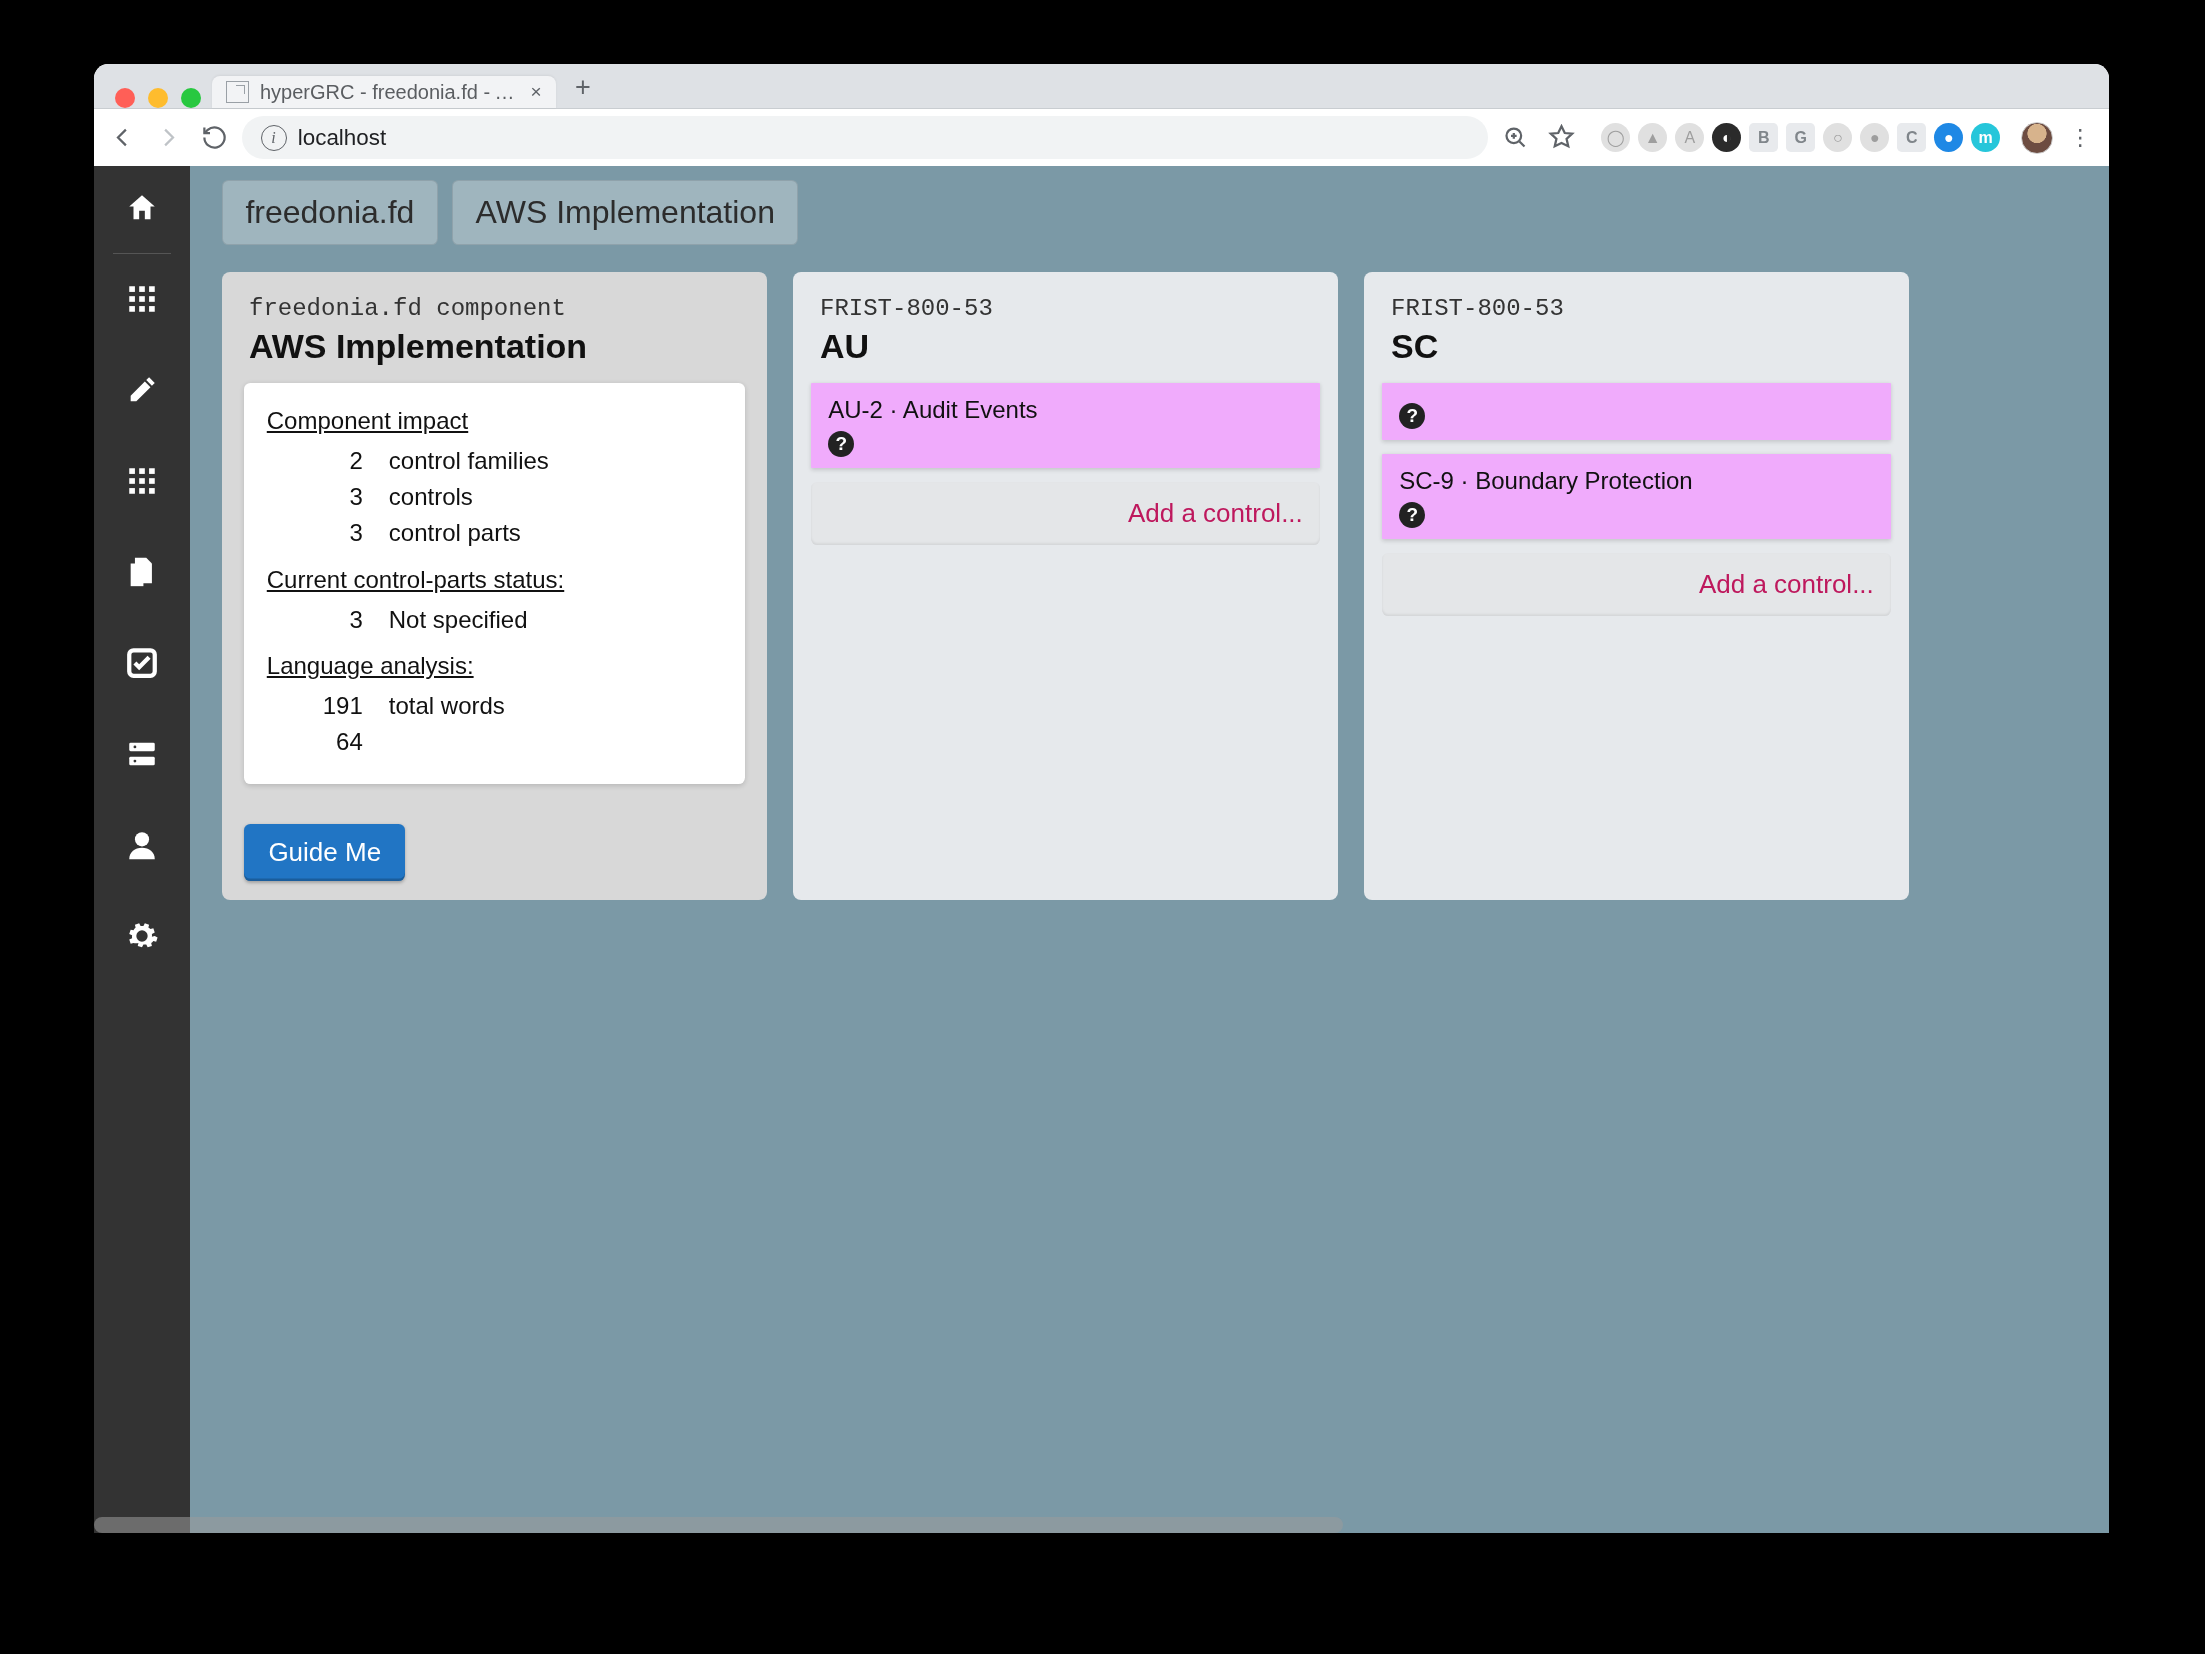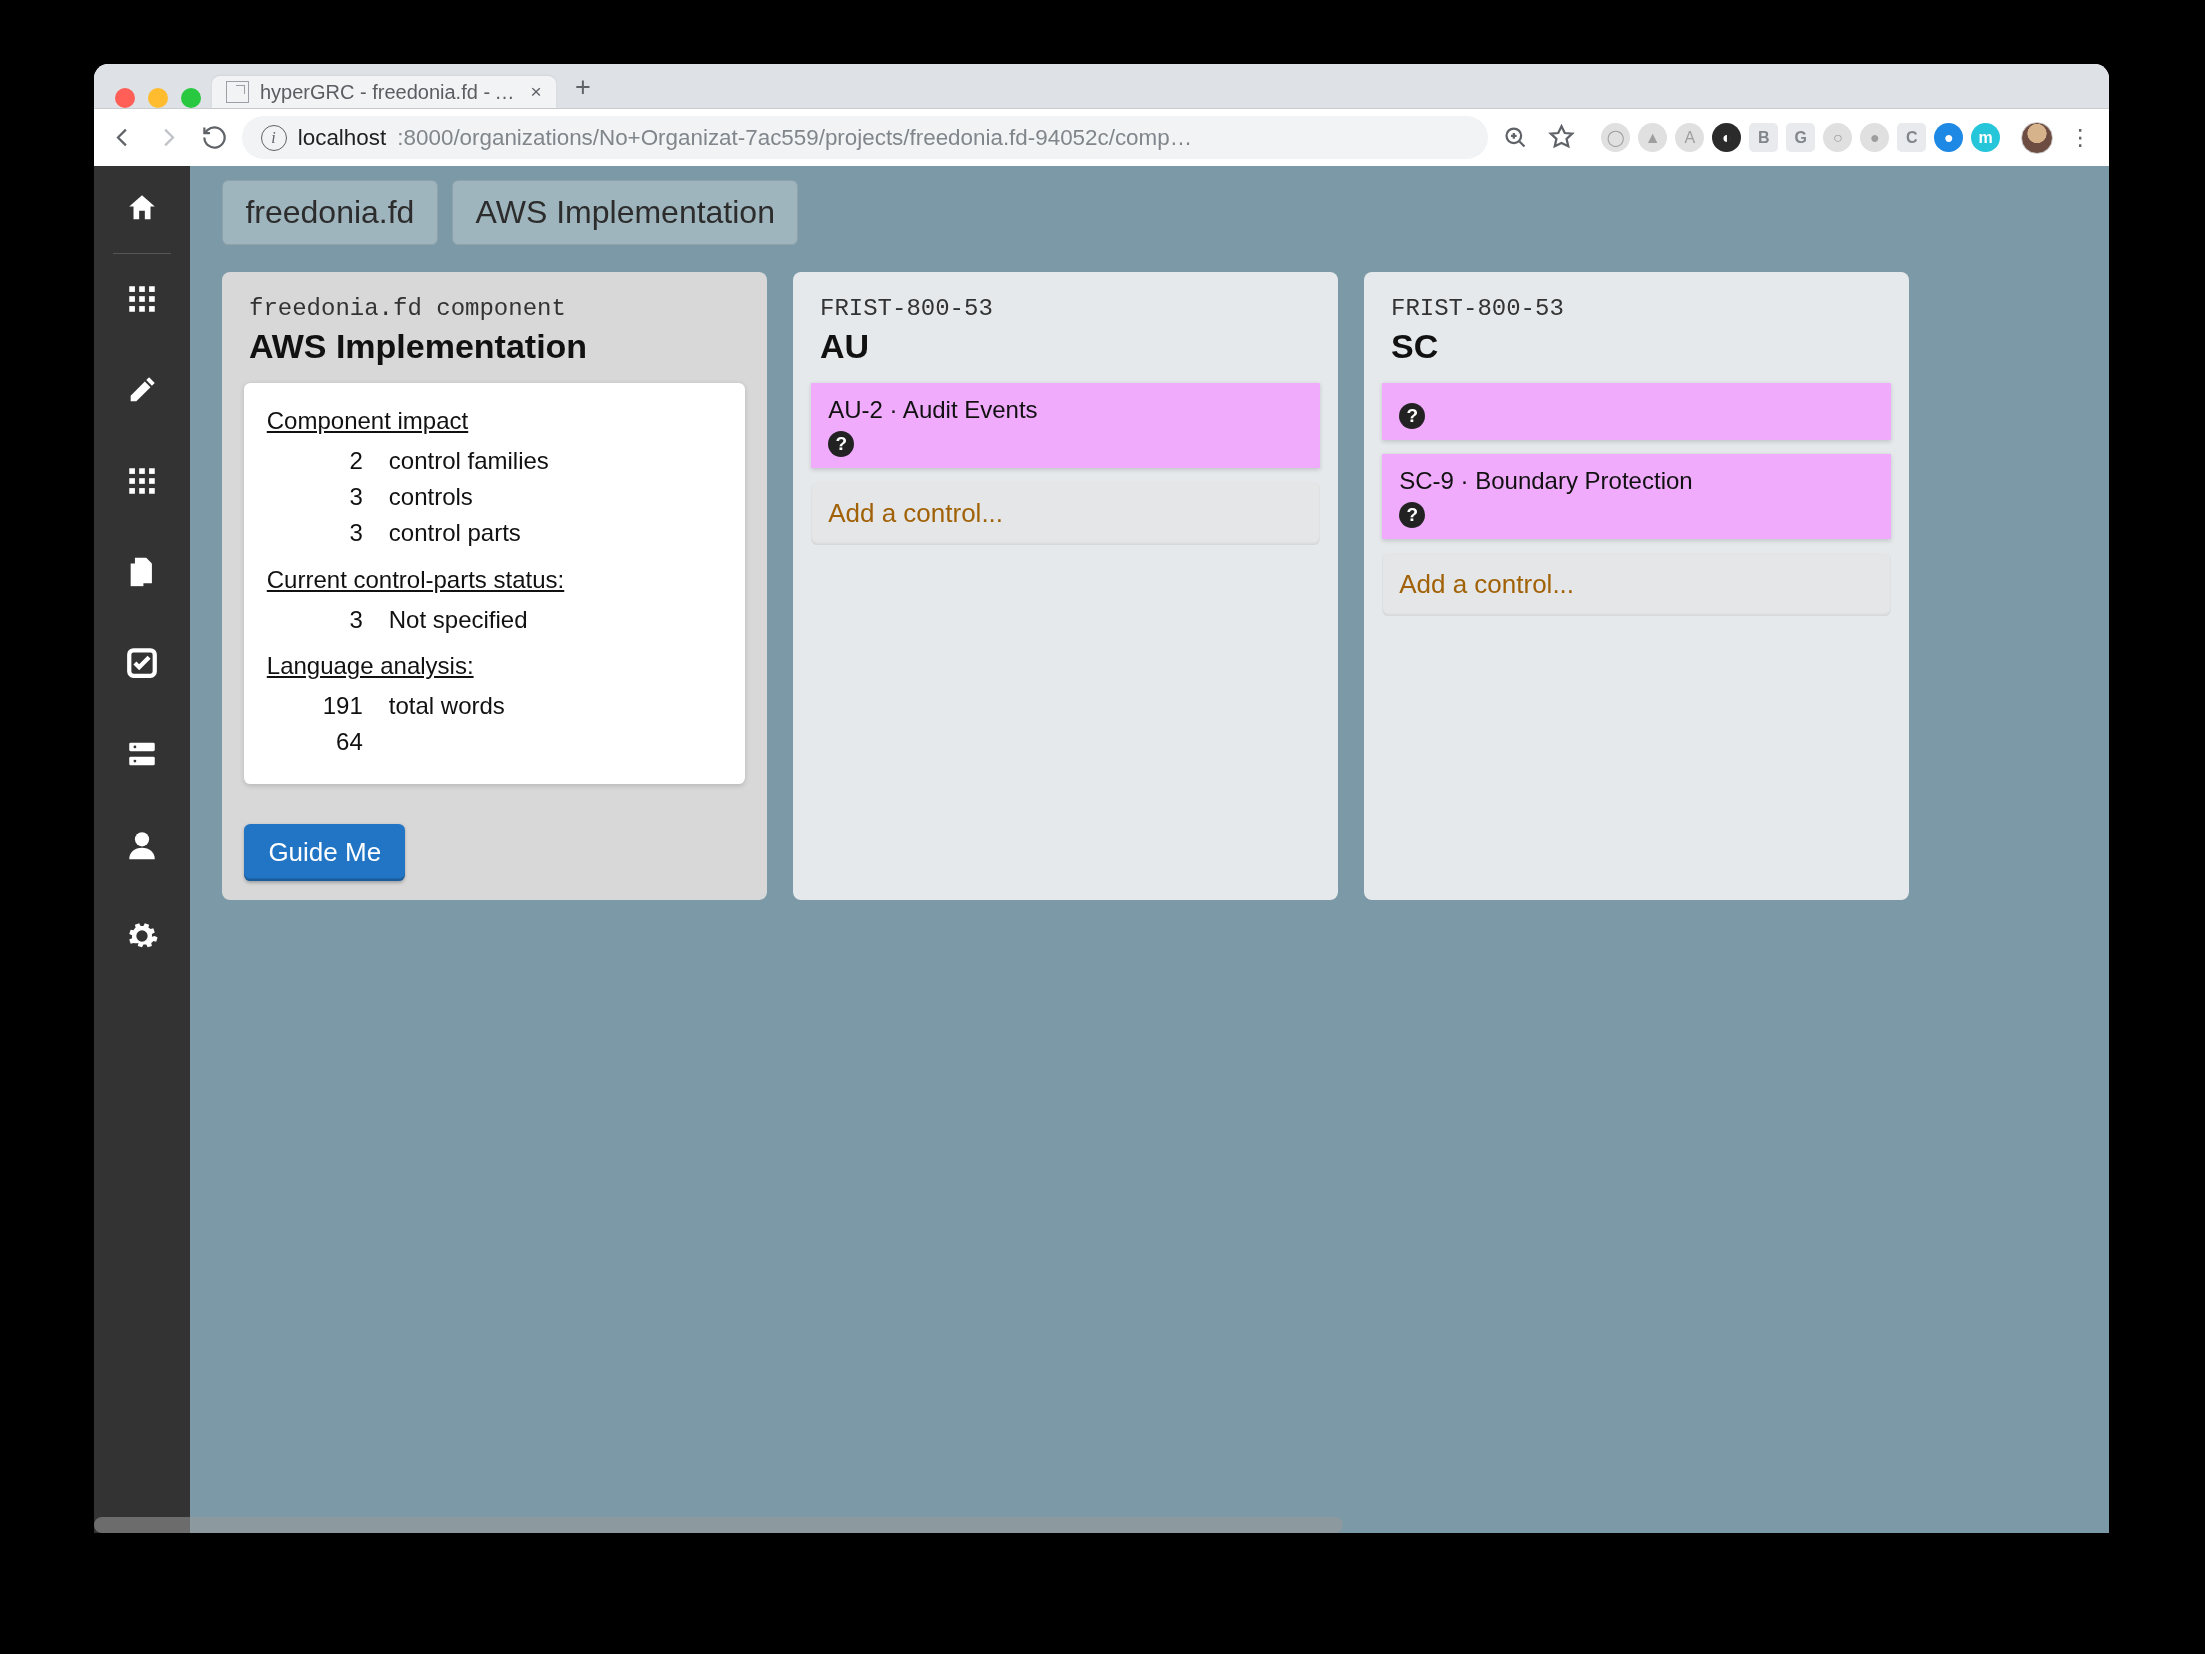--- a/index.html
+++ b/index.html
@@ -181,23 +181,24 @@
     margin:0 17.6px 14.4px;
     box-shadow:0 1.6px 4px rgba(0,0,0,.15);
     font-size:24px;color:#111;cursor:pointer;
   }
   .control-card .q{display:inline-flex;width:26px;height:26px;background:#222;border-radius:50%;color:#fff;align-items:center;justify-content:center;font-weight:900;font-size:19px;margin-top:6.4px;}
   .add-control{
     margin:0 17.6px 17.6px;
     background:#e4e6e8;
     border-radius:6.4px;
     padding:16px 17.6px;
-    font-size:26px;color:#a16207;
+    font-size:26px;color:#be185d;
     box-shadow: inset 0 -1.6px 2.4px rgba(0,0,0,.08);
     cursor:pointer;
+    text-align:right;
   }
   .card.family .card-body-wrap{padding-bottom:4.8px;}
   .scrollbar{
     position:absolute;
     left:0;bottom:0;height:16px;
     width:1249px;
     background:#9a9a9a;
     border-radius:8px;
     opacity:.55;
   }
@@ -234,21 +235,20 @@
     </div>
     <div class="navbtn">
       <svg viewBox="0 0 24 24" fill="none" stroke="#5f6368" stroke-width="2">
           <path d="M3 12a9 9 0 1 0 3-6.7L3 8"></path>
           <path d="M3 3v5h5"></path>
         </svg>
     </div>
     <div class="omni">
       <span class="info">i</span>
       <span class="host">localhost</span>
-        <span class="rest">:8000/organizations/No+Organizat-7ac559/projects/freedonia.fd-94052c/comp…</span>
     </div>
     <div class="navbtn">
       <svg viewBox="0 0 24 24" fill="none" stroke="#5f6368" stroke-width="2">
           <circle cx="10.5" cy="10.5" r="6.5"></circle>
           <path d="M20 20l-4.5-4.5M8 10.5h5M10.5 8v5"></path>
         </svg>
     </div>
     <div class="navbtn">
       <svg viewBox="0 0 24 24" fill="none" stroke="#5f6368" stroke-width="2">
           <path d="M12 2l2.9 6 6.6.6-5 4.6 1.5 6.5L12 16.9 6 19.7l1.5-6.5-5-4.6 6.6-.6z"></path>

